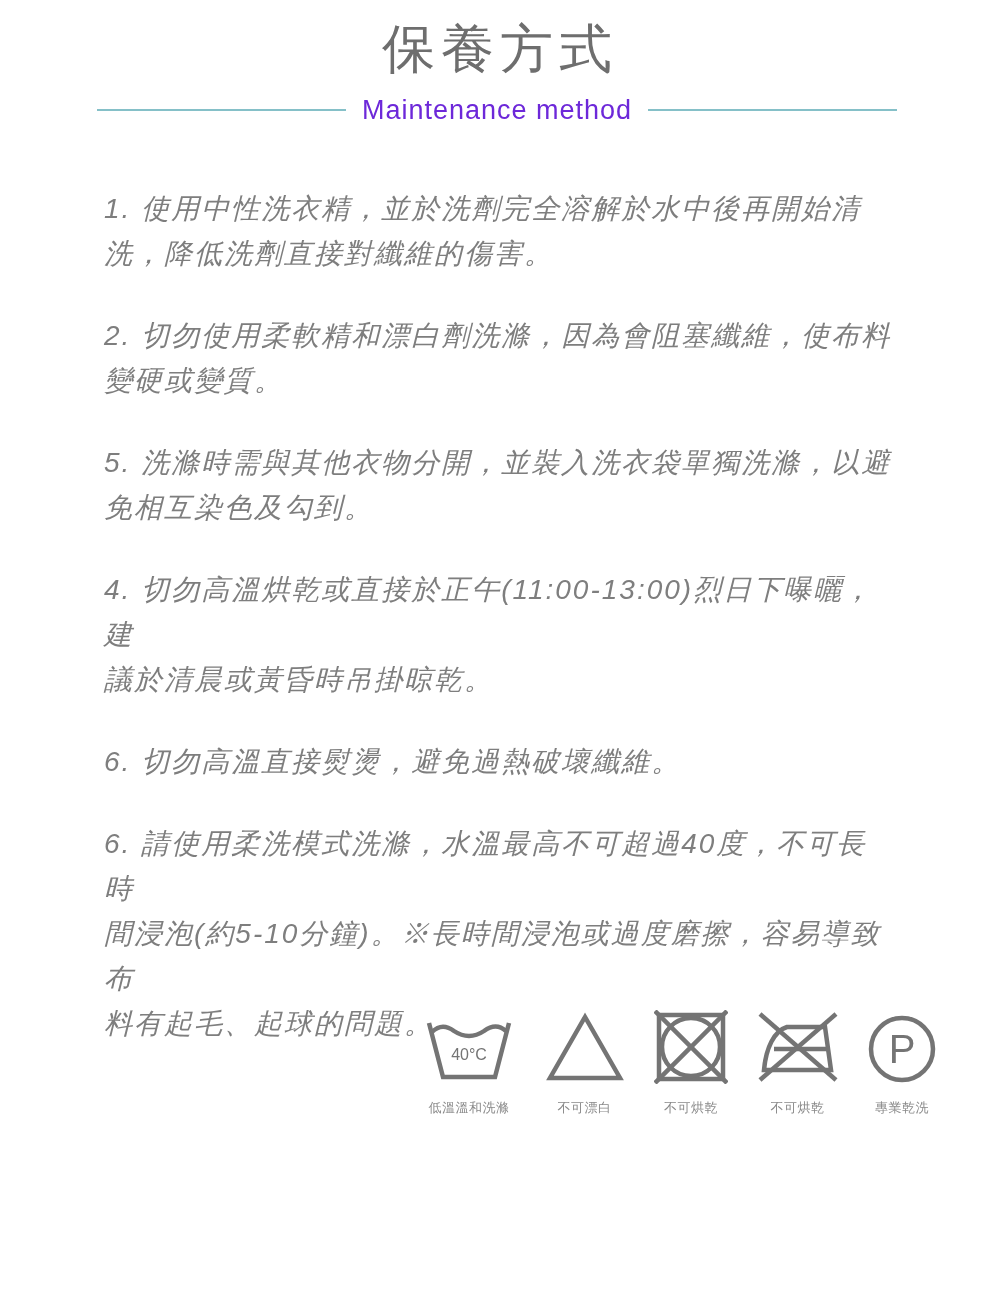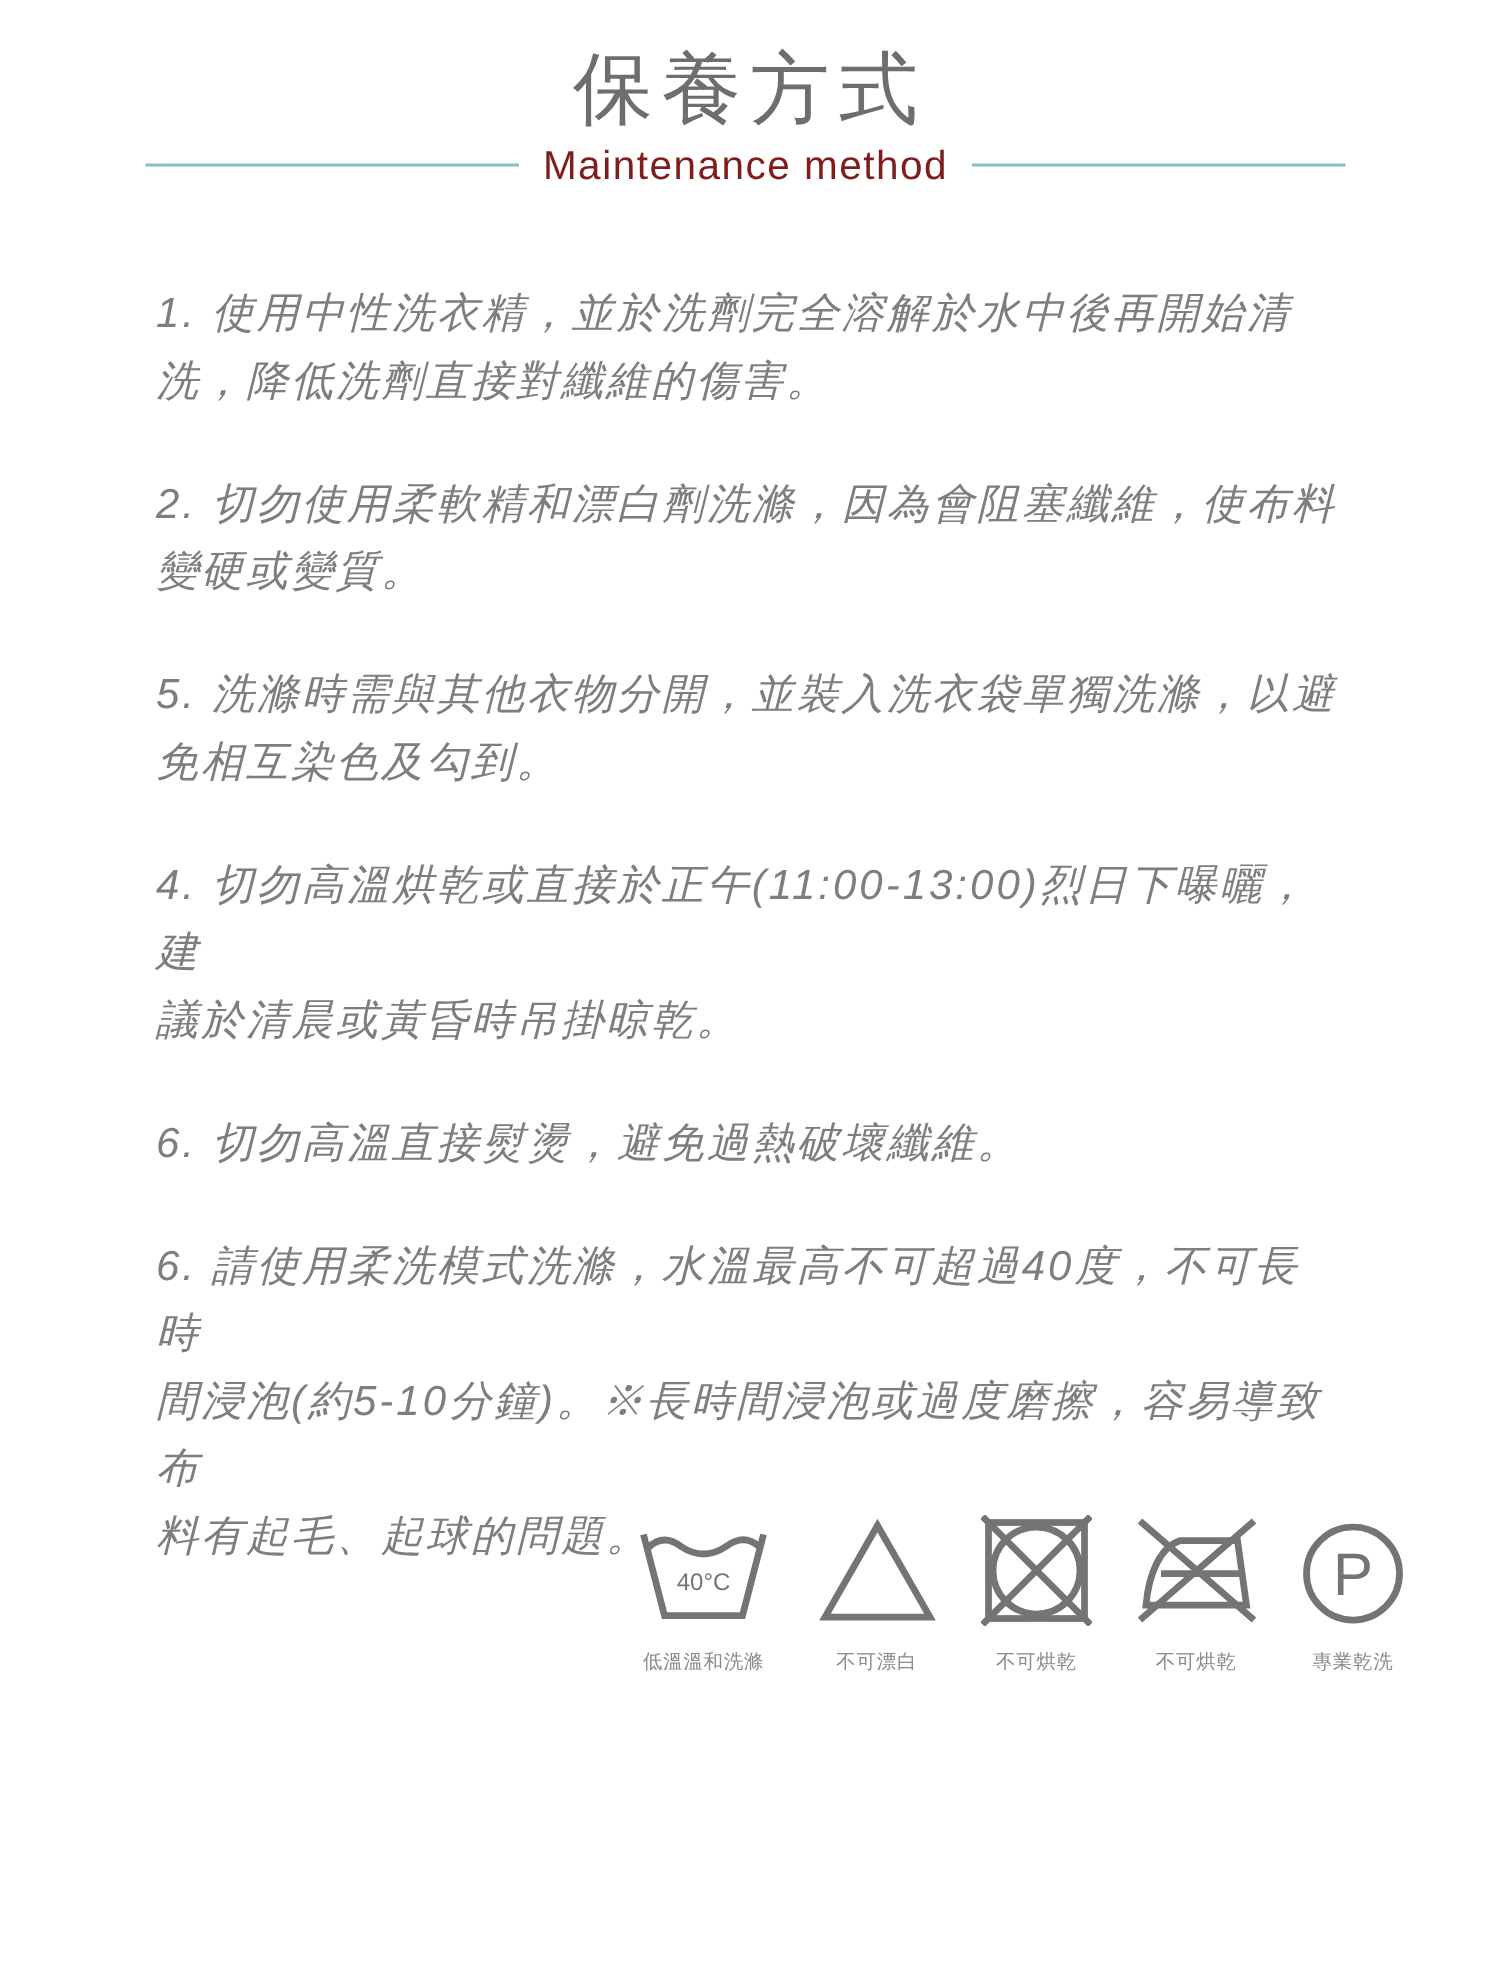--- a/index.html
+++ b/index.html
@@ -7,21 +7,21 @@
   .page {
     position: relative;
     width: 1000px;
     height: 1310px;
     background: #ffffff;
     font-family: "Liberation Sans", sans-serif;
     overflow: hidden;
   }
   .title {
     position: absolute;
-    top: 24px;
+    top: 14px;
     left: 0;
     width: 100%;
     text-align: center;
     font-size: 53px;
     font-weight: 500;
     letter-spacing: 6px;
     color: #6e6e6e;
   }
   .subtitle-row {
     position: absolute;
@@ -36,21 +36,21 @@
     flex: 1 1 auto;
     height: 2px;
     background: #85c0c8;
   }
   .subtitle {
     flex: 0 0 auto;
     padding: 0 16px;
     font-size: 27px;
     font-weight: 300;
     letter-spacing: 1px;
-    color: #7f1d1d;
+    color: #6d28d9;
     white-space: nowrap;
   }
   .instructions {
     position: absolute;
     top: 186px;
     left: 104px;
     width: 792px;
     color: #7e7e7e;
     font-size: 28px;
     line-height: 45px;

